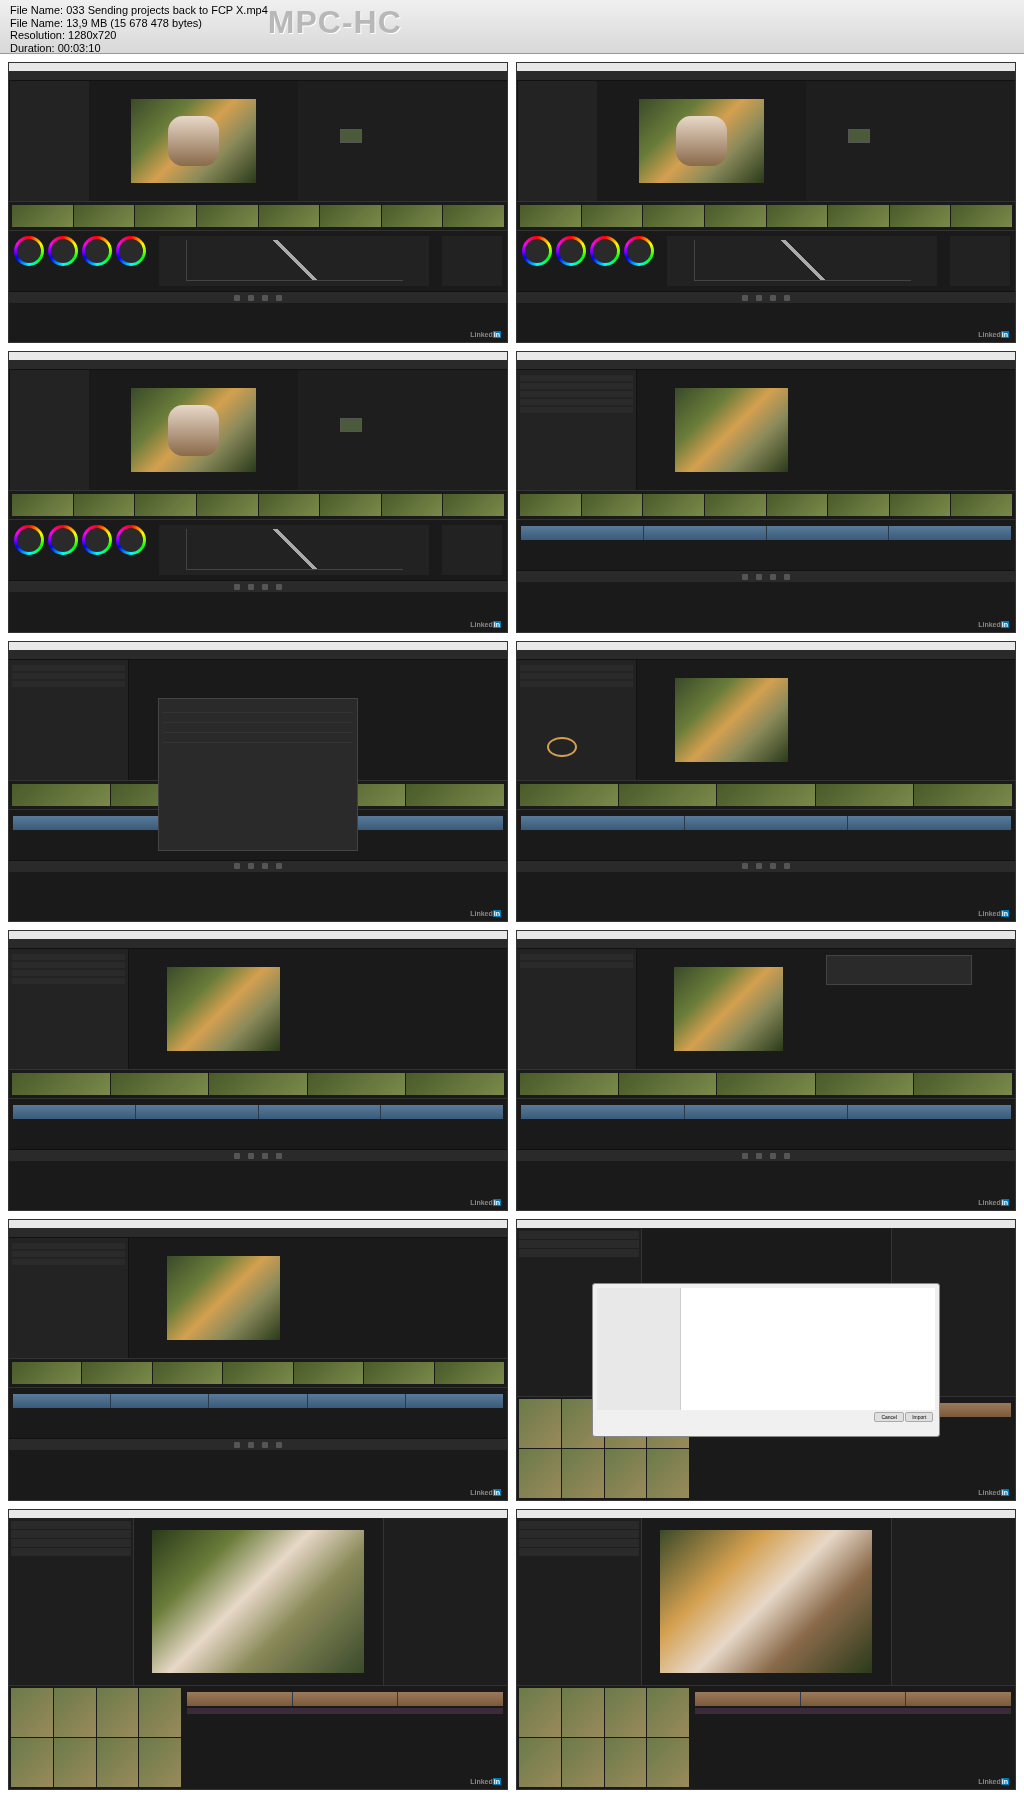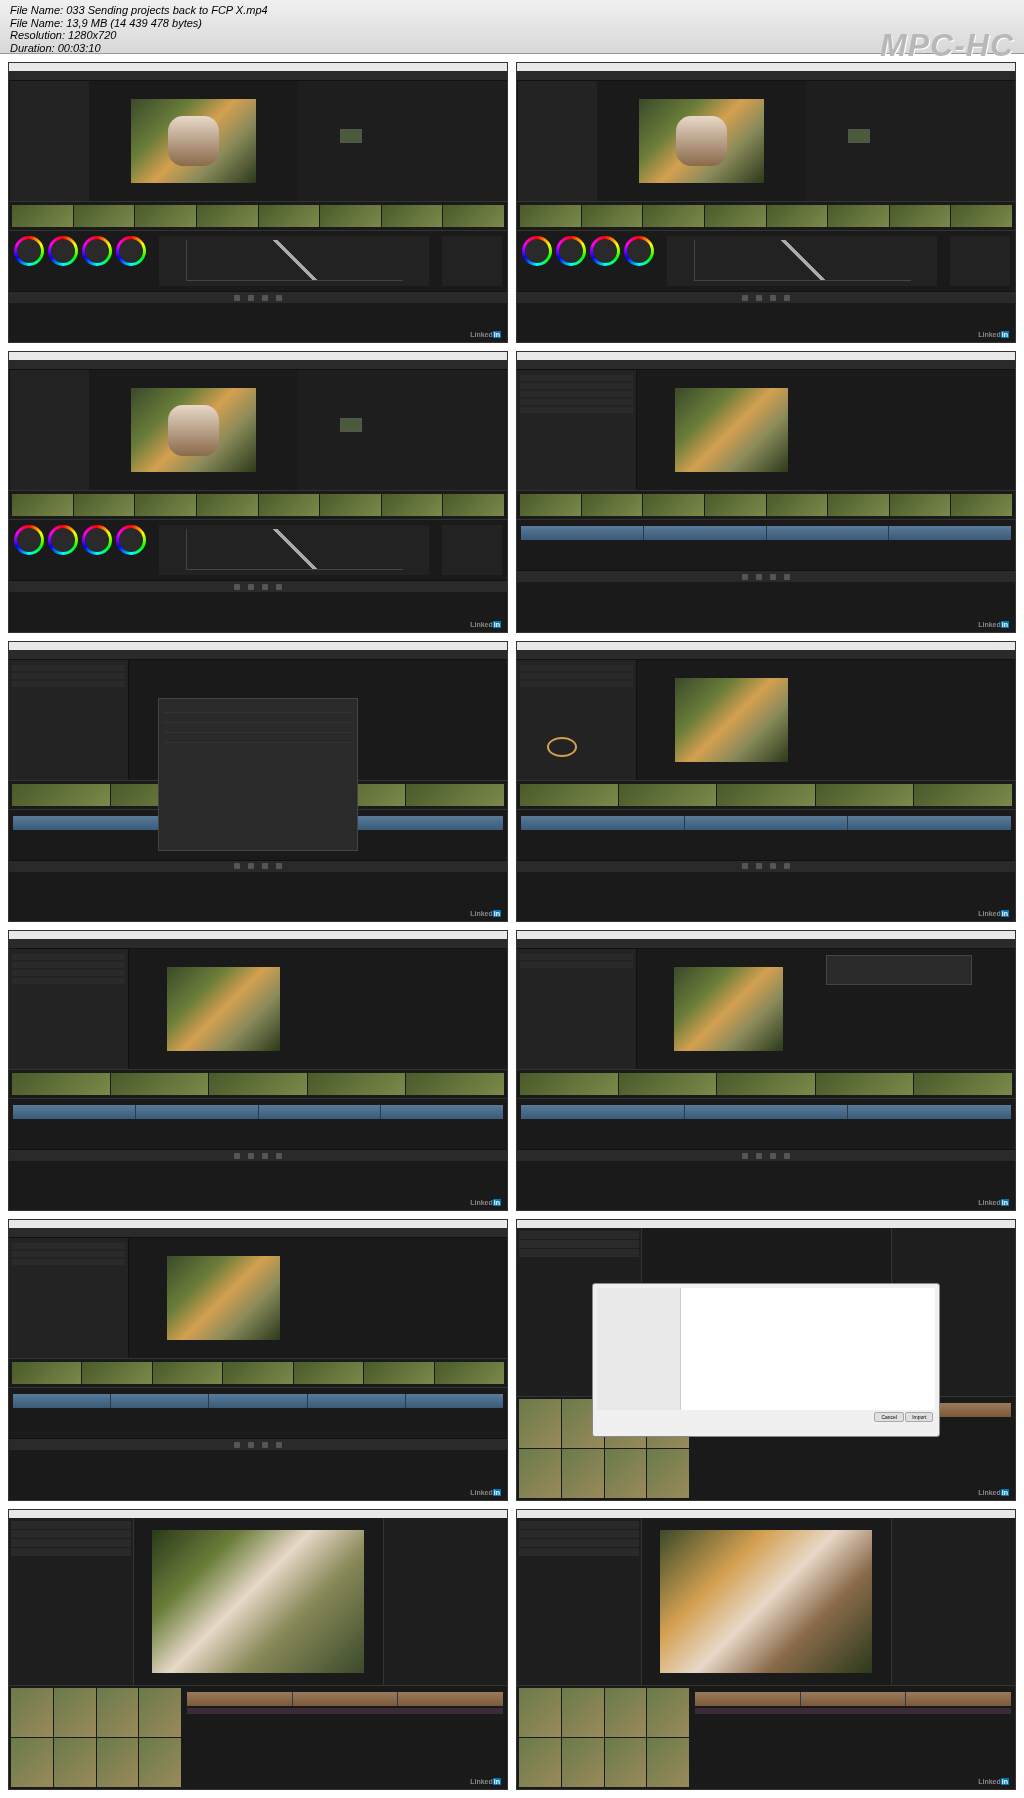--- a/index.html
+++ b/index.html
@@ -1,19 +1,19 @@
 <!DOCTYPE html>
 <html><head>
 <meta charset="utf-8">
 <style>
 * { margin: 0; padding: 0; box-sizing: border-box; }
 body { width: 1024px; height: 1798px; background: #d0d0d0; font-family: Arial, sans-serif; overflow: hidden; }
-.header { width: 100%; height: 54px; background: linear-gradient(to bottom, #f0f0f0, #d8d8d8); border-bottom: 1px solid #999; display: flex; justify-content: space-between; align-items: flex-start; padding: 4px 10px; font-style: italic; }
+.header { width: 100%; height: 54px; background: linear-gradient(to bottom, #f0f0f0, #d8d8d8); border-bottom: 1px solid #999; display: flex; align-items: flex-start; padding: 4px 10px; }
 .file-info { font-size: 11px; color: #000; line-height: 1.15; }
-.logo { font-size: 32px; font-weight: bold; color: #b8b8b8; letter-spacing: 1px; text-shadow: 1px 1px 0 #fff; margin-top: 23px; }
+.logo { font-size: 32px; font-weight: bold; color: #b8b8b8; letter-spacing: 1px; text-shadow: 1px 1px 0 #fff; }
 .grid { display: grid; grid-template-columns: 1fr 1fr; grid-template-rows: repeat(6, 1fr); gap: 8px; padding: 8px; background: #fff; height: 1744px; }
 .thumb { background: #1a1a1a; border: 1px solid #333; position: relative; overflow: hidden; font-size: 5px; }
 .menubar { height: 8px; background: #e8e8e8; display: flex; align-items: center; padding: 0 4px; font-size: 4px; color: #333; gap: 4px; }
 .toolbar { height: 10px; background: #2a2a2a; border-bottom: 1px solid #111; }
 .main-area { display: flex; height: 120px; }
 .viewer { flex: 1; background: #1a1a1a; display: flex; align-items: center; justify-content: center; position: relative; }
 .viewer-img { width: 60%; height: 70%; background: linear-gradient(135deg, #3a4a2a 0%, #6b7d3a 30%, #d4a050 50%, #8a8a5a 70%, #2a3a1a 100%); position: relative; }
 .viewer-img.dancer::after { content: ''; position: absolute; left: 30%; top: 20%; width: 40%; height: 60%; background: linear-gradient(to bottom, #e8d8c8, #8a6a4a); border-radius: 30%; }
 .side-panel { width: 80px; background: #232323; border-left: 1px solid #111; }
 .node-area { flex: 1; background: #1e1e1e; position: relative; }
@@ -58,21 +58,21 @@
 .fcp-media-thumb { background: linear-gradient(135deg, #6a7a4a, #9a8a5a); }
 .fcp-timeline { flex: 1; padding: 4px; }
 .highlight-circle { position: absolute; width: 30px; height: 20px; border: 2px solid #d4a050; border-radius: 50%; }
 </style>
 </head>
 <body>
 
 <div class="header">
   <div class="file-info">
     <div><span>File Name:</span> <span>033 Sending projects back to FCP X.mp4</span></div>
-    <div><span>File Name:</span> <span>13,9 MB (14 439 478 bytes)</span></div>
+    <div><span>File Name:</span> <span>13,9 MB (15 678 478 bytes)</span></div>
     <div><span>Resolution:</span> <span>1280x720</span></div>
     <div><span>Duration:</span> <span>00:03:10</span></div>
   </div>
   <div class="logo">MPC-HC</div>
 </div>
 
 <div class="grid">
 
   <div class="thumb">
     <div class="menubar"></div>

